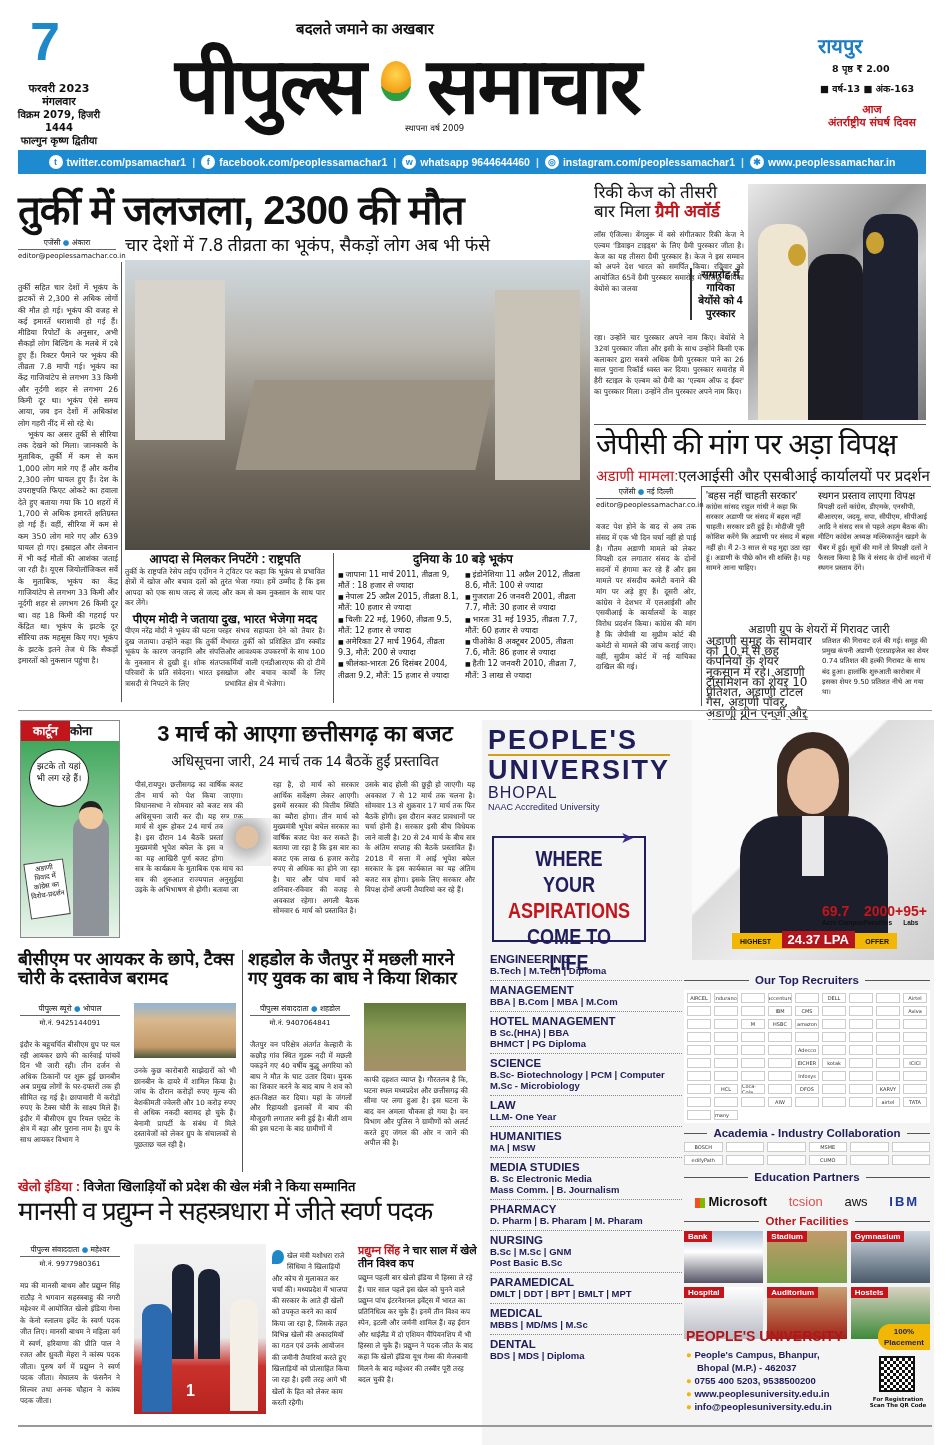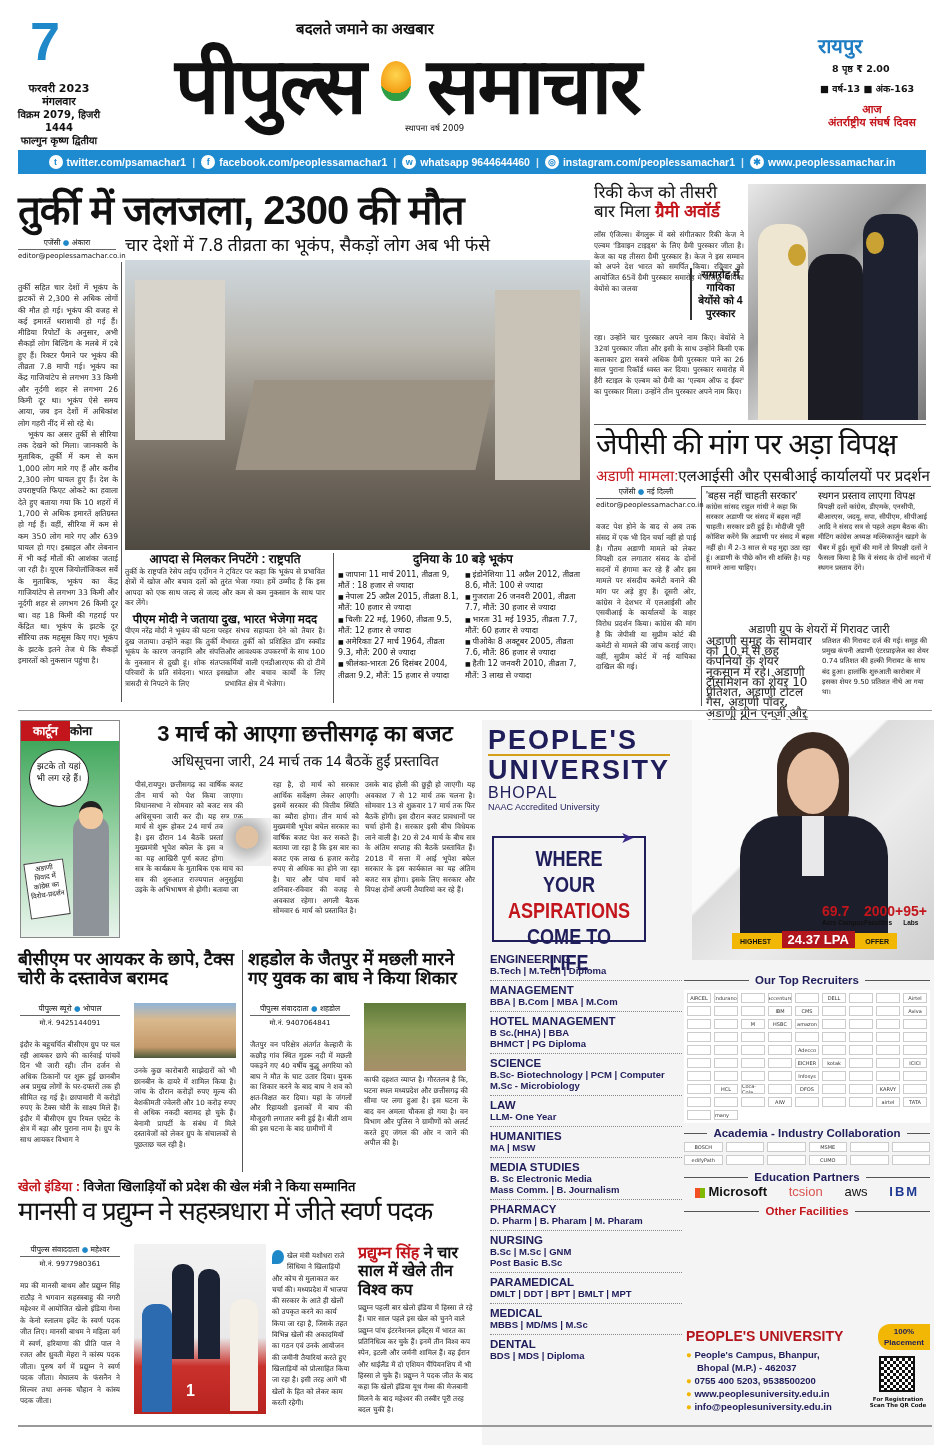--- a/index.html
+++ b/index.html
@@ -244,21 +244,21 @@
   <div style="position:absolute;left:64px;top:25px;width:22px;height:90px;background:#1b2233;border-radius:10px 10px 0 0"></div>
   <div style="position:absolute;left:8px;top:60px;width:30px;height:108px;background:#2c6bb0;border-radius:12px 12px 0 0"></div>
   <div style="position:absolute;left:96px;top:55px;width:28px;height:112px;background:#f4f0e8;border-radius:12px 12px 0 0"></div>
   <div style="position:absolute;left:52px;top:138px;color:#fff;font:bold 16px 'Liberation Sans',sans-serif">1</div>
 </div>
 <div class="abs" style="left:272px;top:1250px;width:78px">
   <span style="display:inline-block;width:12px;height:14px;border-radius:50% 50% 50% 0;background:#1e88c8;float:left;margin:0 3px 0 0"></span>
   <div class="body" style="font-size:7.1px;line-height:11.3px;text-align:left">खेल मंत्री यशोधरा राजे सिंधिया ने खिलाड़ियों और कोच से मुलाकात कर चर्चा की। मध्यप्रदेश में भाजपा की सरकार के आते ही खेलों को उपकृत करने का कार्य किया जा रहा है, जिसके तहत विभिन्न खेलों की अकादमियों का गठन एवं उनके आयोजन की जमीनी तैयारियां करते हुए खिलाड़ियों को प्रोत्साहित किया जा रहा है। इसी तरह आगे भी खेलों के हित को लेकर काम करती रहेगी।</div>
 </div>
 <div class="abs" style="left:358px;top:1244px;width:120px">
-  <div class="h3" style="font-size:16px"><span class="red">प्रद्युम्न सिंह</span> <span>ने चार साल में खेले तीन विश्व कप</span></div>
+  <div class="h3" style="font-size:11px"><span class="red">प्रद्युम्न सिंह</span> <span>ने चार साल में खेले तीन विश्व कप</span></div>
   <div class="body" style="font-size:7.1px;line-height:11.3px;text-align:left;margin-top:3px">प्रद्युम्न पहली बार खेलो इंडिया में हिस्सा ले रहे हैं। चार साल पहले इस खेल को चुनने वाले प्रद्युम्न पांच इंटरनेशनल इवेंट्स में भारत का प्रतिनिधित्व कर चुके हैं। इनमें तीन विश्व कप स्पेन, इटली और जर्मनी शामिल हैं। वह ईरान और थाईलैंड में दो एशियन चैंपियनशिप में भी हिस्सा ले चुके हैं। प्रद्युम्न ने पदक जीत के बाद कहा कि खेलो इंडिया यूथ गेम्स की मेजबानी मिलने के बाद महेश्वर की तस्वीर पूरी तरह बदल चुकी है।</div>
 </div>
 
 <div class="abs ad">
   <div style="position:absolute;left:6px;top:6px">
     <div class="pu-title" style="border-bottom:2px solid #d4a017">PEOPLE'S</div>
     <div class="pu-title">UNIVERSITY</div>
     <div style="font:16px 'Liberation Sans',sans-serif;color:#1f1d5a;letter-spacing:1px">BHOPAL</div>
     <div style="font:9px 'Liberation Sans',sans-serif;color:#1f1d5a">NAAC Accredited University</div>
   </div>
@@ -446,27 +446,47 @@
         <div></div>
         <div></div>
         <div>edifyPath</div>
         <div></div>
         <div></div>
         <div>CUMO</div>
         <div></div>
         <div></div>
       </div>
     <div class="sechead" style="margin-top:6px">Education Partners</div>
-    <div style="display:flex;justify-content:space-around;align-items:center;margin-top:1px;font:bold 13px 'Liberation Sans',sans-serif">
+    <div style="display:flex;justify-content:space-around;align-items:center;margin-top:11px;font:bold 13px 'Liberation Sans',sans-serif">
       <span><span style="display:inline-block;width:10px;height:10px;background:linear-gradient(90deg,#f25022 50%,#7fba00 50%);vertical-align:middle"></span> <span>Microsoft</span></span>
       <span style="color:#d9534f;font-weight:normal">tcsion</span>
       <span style="font-weight:normal">aws</span>
       <span style="color:#1f3a93;letter-spacing:2px">IBM</span>
     </div>
     <div class="sechead" style="margin-top:6px;color:#c3151c">Other Facilities</div>
+    <div style="display:grid;grid-template-columns:repeat(3,1fr);gap:4px;margin-top:4px">
+      <div class="fac" style="background:linear-gradient(180deg,#b0c4d8,#fff 40%,#556)">
+          <span>Bank</span>
+        </div>
+      <div class="fac" style="background:linear-gradient(180deg,#c49a6a,#7aa04c)">
+          <span>Stadium</span>
+        </div>
+      <div class="fac" style="background:linear-gradient(180deg,#cfd8e0,#4a5a6a)">
+          <span>Gymnasium</span>
+        </div>
+      <div class="fac" style="background:linear-gradient(180deg,#fff,#b8bcc4)">
+          <span>Hospital</span>
+        </div>
+      <div class="fac" style="background:linear-gradient(180deg,#c8a070,#a02418)">
+          <span>Auditorium</span>
+        </div>
+      <div class="fac" style="background:linear-gradient(180deg,#d9d2c2,#3e8a3a)">
+          <span>Hostels</span>
+        </div>
+    </div>
   </div>
 
   <div style="position:absolute;left:204px;top:608px;font:bold 14px 'Liberation Sans',sans-serif;color:#b3151c">PEOPLE'S UNIVERSITY</div>
   <div style="position:absolute;left:396px;top:604px;width:52px;height:26px;background:#f2b705;border-radius:12px 0 0 12px;text-align:center;font:bold 8px 'Liberation Sans',sans-serif;color:#1f1d5a;line-height:11px;padding-top:2px">
     <div>100%</div>
       <div>Placement</div>
   </div>
   <div style="position:absolute;left:204px;top:628px;width:175px;font:bold 9.5px 'Liberation Sans',sans-serif;color:#1f1d5a;line-height:13px">
     <div><span style="color:#f2b705">●</span> <span>People's Campus, Bhanpur,</span><br><span style="padding-left:11px">Bhopal (M.P.) - 462037</span></div>
     <div><span style="color:#f2b705">●</span> <span>0755 400 5203, 9538500200</span></div>

